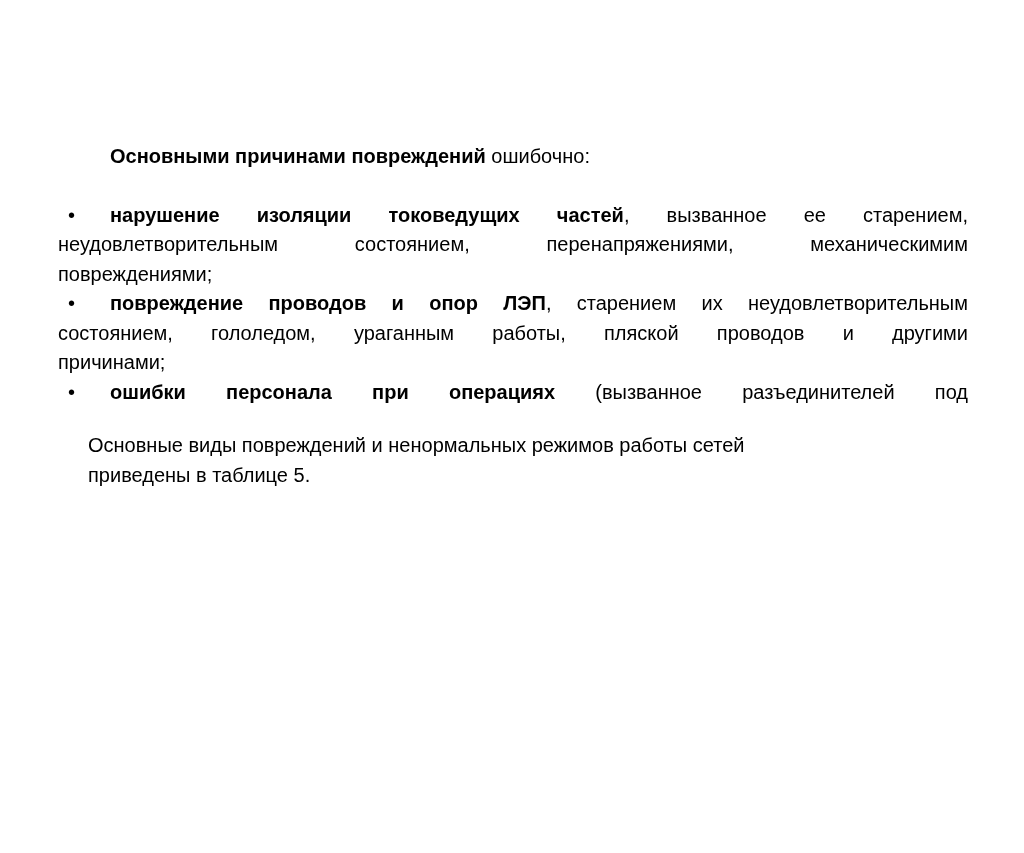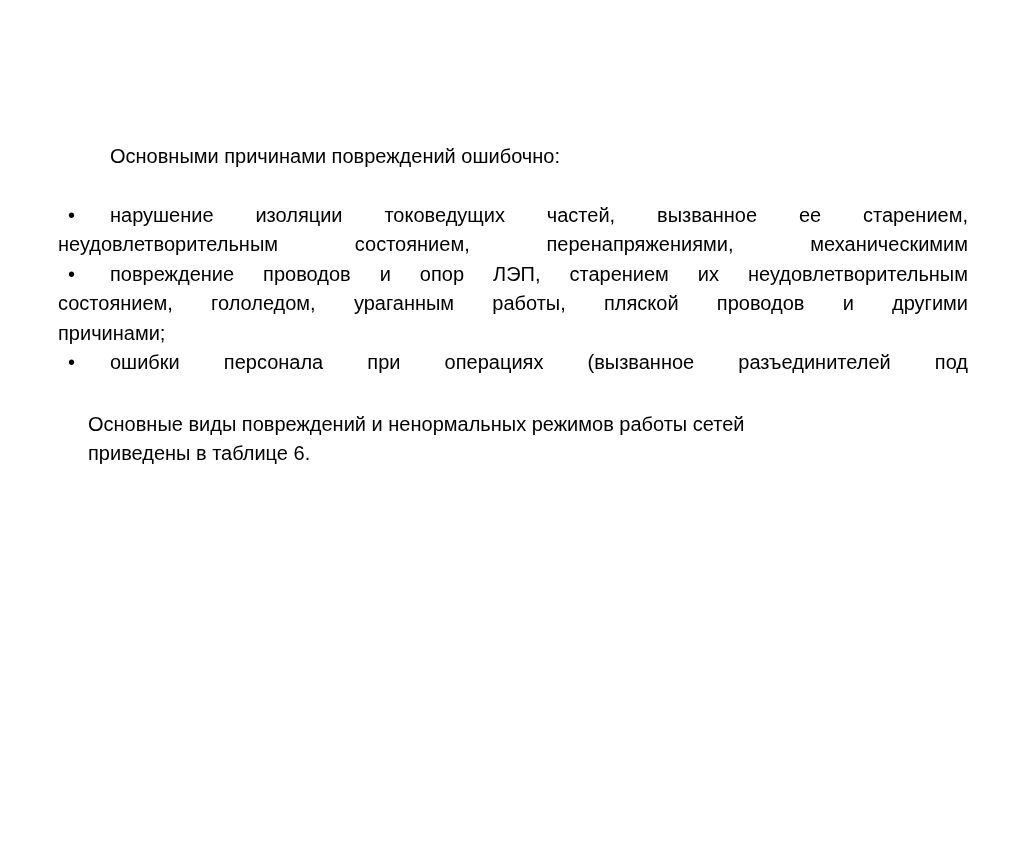--- a/index.html
+++ b/index.html
@@ -34,40 +34,41 @@
   .heading-line {
     padding-left: 52px;
     margin-bottom: 29px;
   }
   .bullet-marker {
     display: inline-block;
     margin-left: 10px;
     width: 42px;
     text-align: left;
   }
-  b { font-weight: 400; }
+  b { font-weight: 700; }
   .closing-block {
-    margin-top: 32px;
+    margin-top: 24px;
     padding-left: 30px;
   }
 </style>
 </head>
 <body>
 
 <div class="content">
 
   <div class="line heading-line"><b>Основными причинами повреждений</b><span> ошибочно:</span></div>
 
   <div class="line justify"><span class="bullet-marker">•</span><b>нарушение изоляции токоведущих частей</b><span>, вызванное ее старением,</span></div>
   <div class="line justify">неудовлетворительным состоянием, перенапряжениями, механическимим</div>
+  <div class="line">повреждениями;</div>
 
   <div class="line justify"><span class="bullet-marker">•</span><b>повреждение проводов и опор ЛЭП</b><span>, старением их неудовлетворительным</span></div>
   <div class="line justify">состоянием, гололедом, ураганным работы, пляской проводов и другими</div>
   <div class="line">причинами;</div>
 
   <div class="line justify"><span class="bullet-marker">•</span><b>ошибки персонала при операциях</b><span> (вызванное разъединителей под</span></div>
 
   <div class="closing-block">
     <div class="line">Основные виды повреждений и ненормальных режимов работы сетей</div>
-    <div class="line">приведены в таблице 6.</div>
+    <div class="line">приведены в таблице 5.</div>
   </div>
 
 </div>
 
 </body></html>

